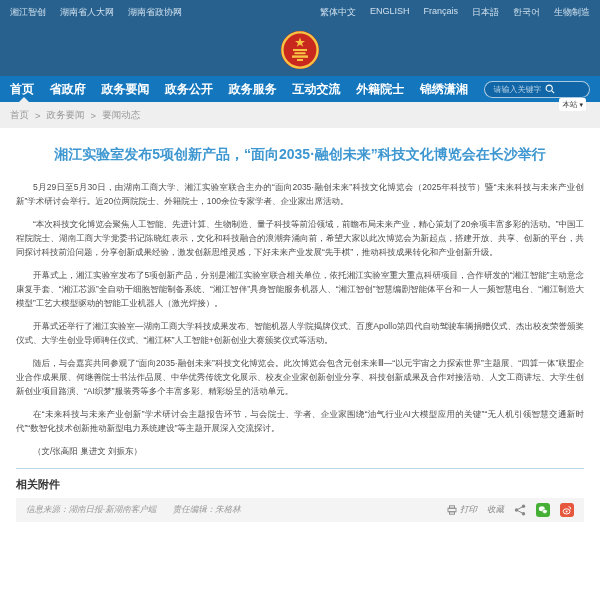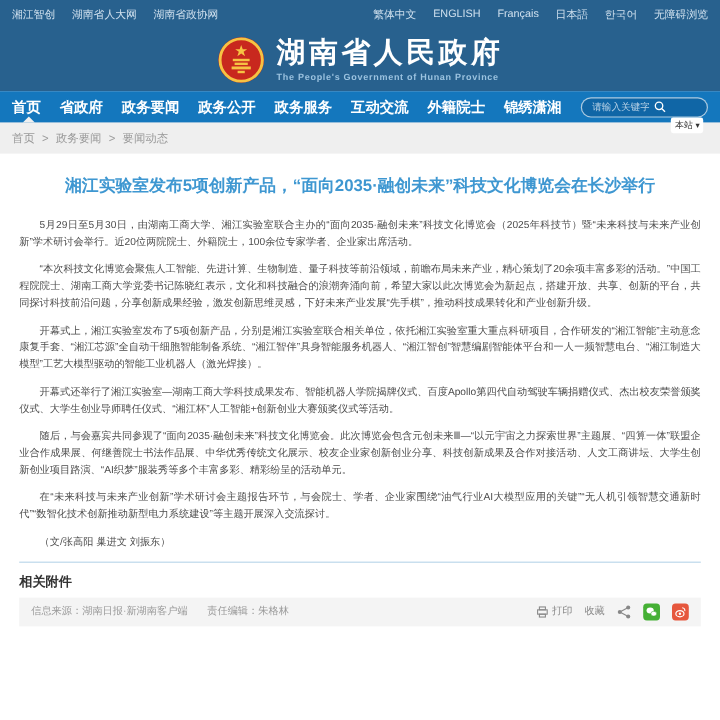--- a/index.html
+++ b/index.html
@@ -41,21 +41,21 @@
   .article-meta { margin-top:10px; text-align:center; font-size:8.5px; color:#9a9a9a; }
   .article-meta .meta-chunk { margin:0 8px; }
   .font-opt { cursor:pointer; margin:0 1px; }
   .article-body { margin-top:14px; }
   .article-body p { font-size:8.5px; color:#4d4d4d; line-height:14px; text-indent:2em; text-align:justify; margin-bottom:9px; }
   .byline { font-size:8.5px; color:#4d4d4d; line-height:14px; text-indent:2em; }
 
   
   .att-divider { border-top:1px solid #bcd7ea; margin-top:10px; }
   .att-heading { font-size:11px; font-weight:bold; color:#333; margin:8px 0 6px; }
-  .infobar { background:#f4f4f4; height:24px; display:flex; align-items:center; justify-content:space-between; padding:0 10px; }
+  .infobar { background:#f4f4f4; height:24px; display:flex; align-items:center; justify-content:space-between; padding:0 10px;font-style:italic; }
   .info-left { font-size:8.5px; color:#999; }
   .info-left .val { margin-right:14px; color:#999; }
   .info-right { display:flex; align-items:center; gap:10px; }
   .info-right .txtbtn { font-size:8.5px; color:#888; cursor:pointer; display:flex; align-items:center; gap:3px; }
   .sq-icon { width:14px; height:14px; border-radius:3px; display:flex; align-items:center; justify-content:center; cursor:pointer; }
   .sq-wechat { background:#45b035; }
   .sq-weibo { background:#e6573d; }
   svg { display:block; }
 </style>
 </head>
@@ -69,37 +69,33 @@
         <span>湖南省人大网</span>
         <span>湖南省政协网</span>
       </div>
     <div class="toplinks">
 
     <span>繁体中文</span>
         <span>ENGLISH</span>
         <span>Français</span>
         <span>日本語</span>
         <span>한국어</span>
-        <span>无障碍浏览</span>
+        <span>生物制造</span>
       </div>
   </div>
   <div class="header-main">
     <svg class="emblem" viewBox="0 0 40 40">
       <circle cx="20" cy="20" r="19" fill="#c8281e"></circle>
       <circle cx="20" cy="20" r="17.6" fill="none" stroke="#f6c343" stroke-width="2.4"></circle>
       <polygon fill="#f6c343" points="20,7.5 21.3,11 25,11 22,13.2 23.2,16.8 20,14.6 16.8,16.8 18,13.2 15,11 18.7,11"></polygon>
       <rect x="13" y="19" width="14" height="2" fill="#f6c343"></rect>
       <rect x="14.5" y="22.2" width="11" height="2" fill="#f6c343"></rect>
       <rect x="12" y="25.4" width="16" height="2.4" fill="#f6c343"></rect>
       <rect x="17" y="29" width="6" height="2" fill="#f6c343"></rect>
     </svg>
-    <div>
-      <div class="site-name">湖南省人民政府</div>
-      <div class="site-name-en">The People's Government of Hunan Province</div>
-    </div>
   </div>
 </div>
 
 <div class="navbar">
   <div class="nav-items">
 
   <span class="nav-item">首页</span>
       <span class="nav-item">省政府</span>
       <span class="nav-item">政务要闻</span>
       <span class="nav-item">政务公开</span>

